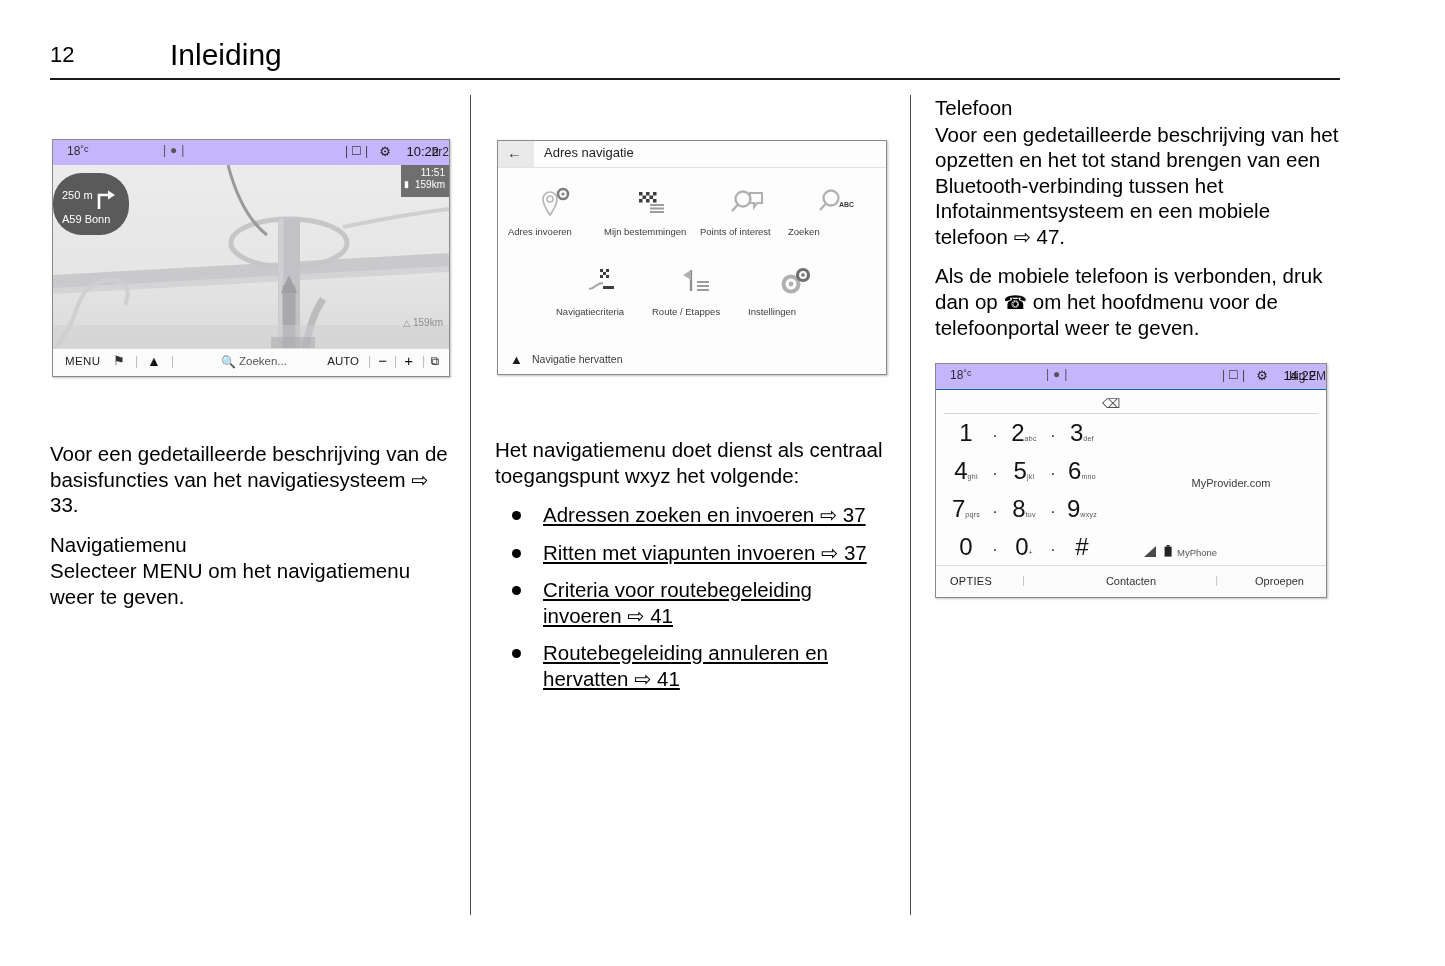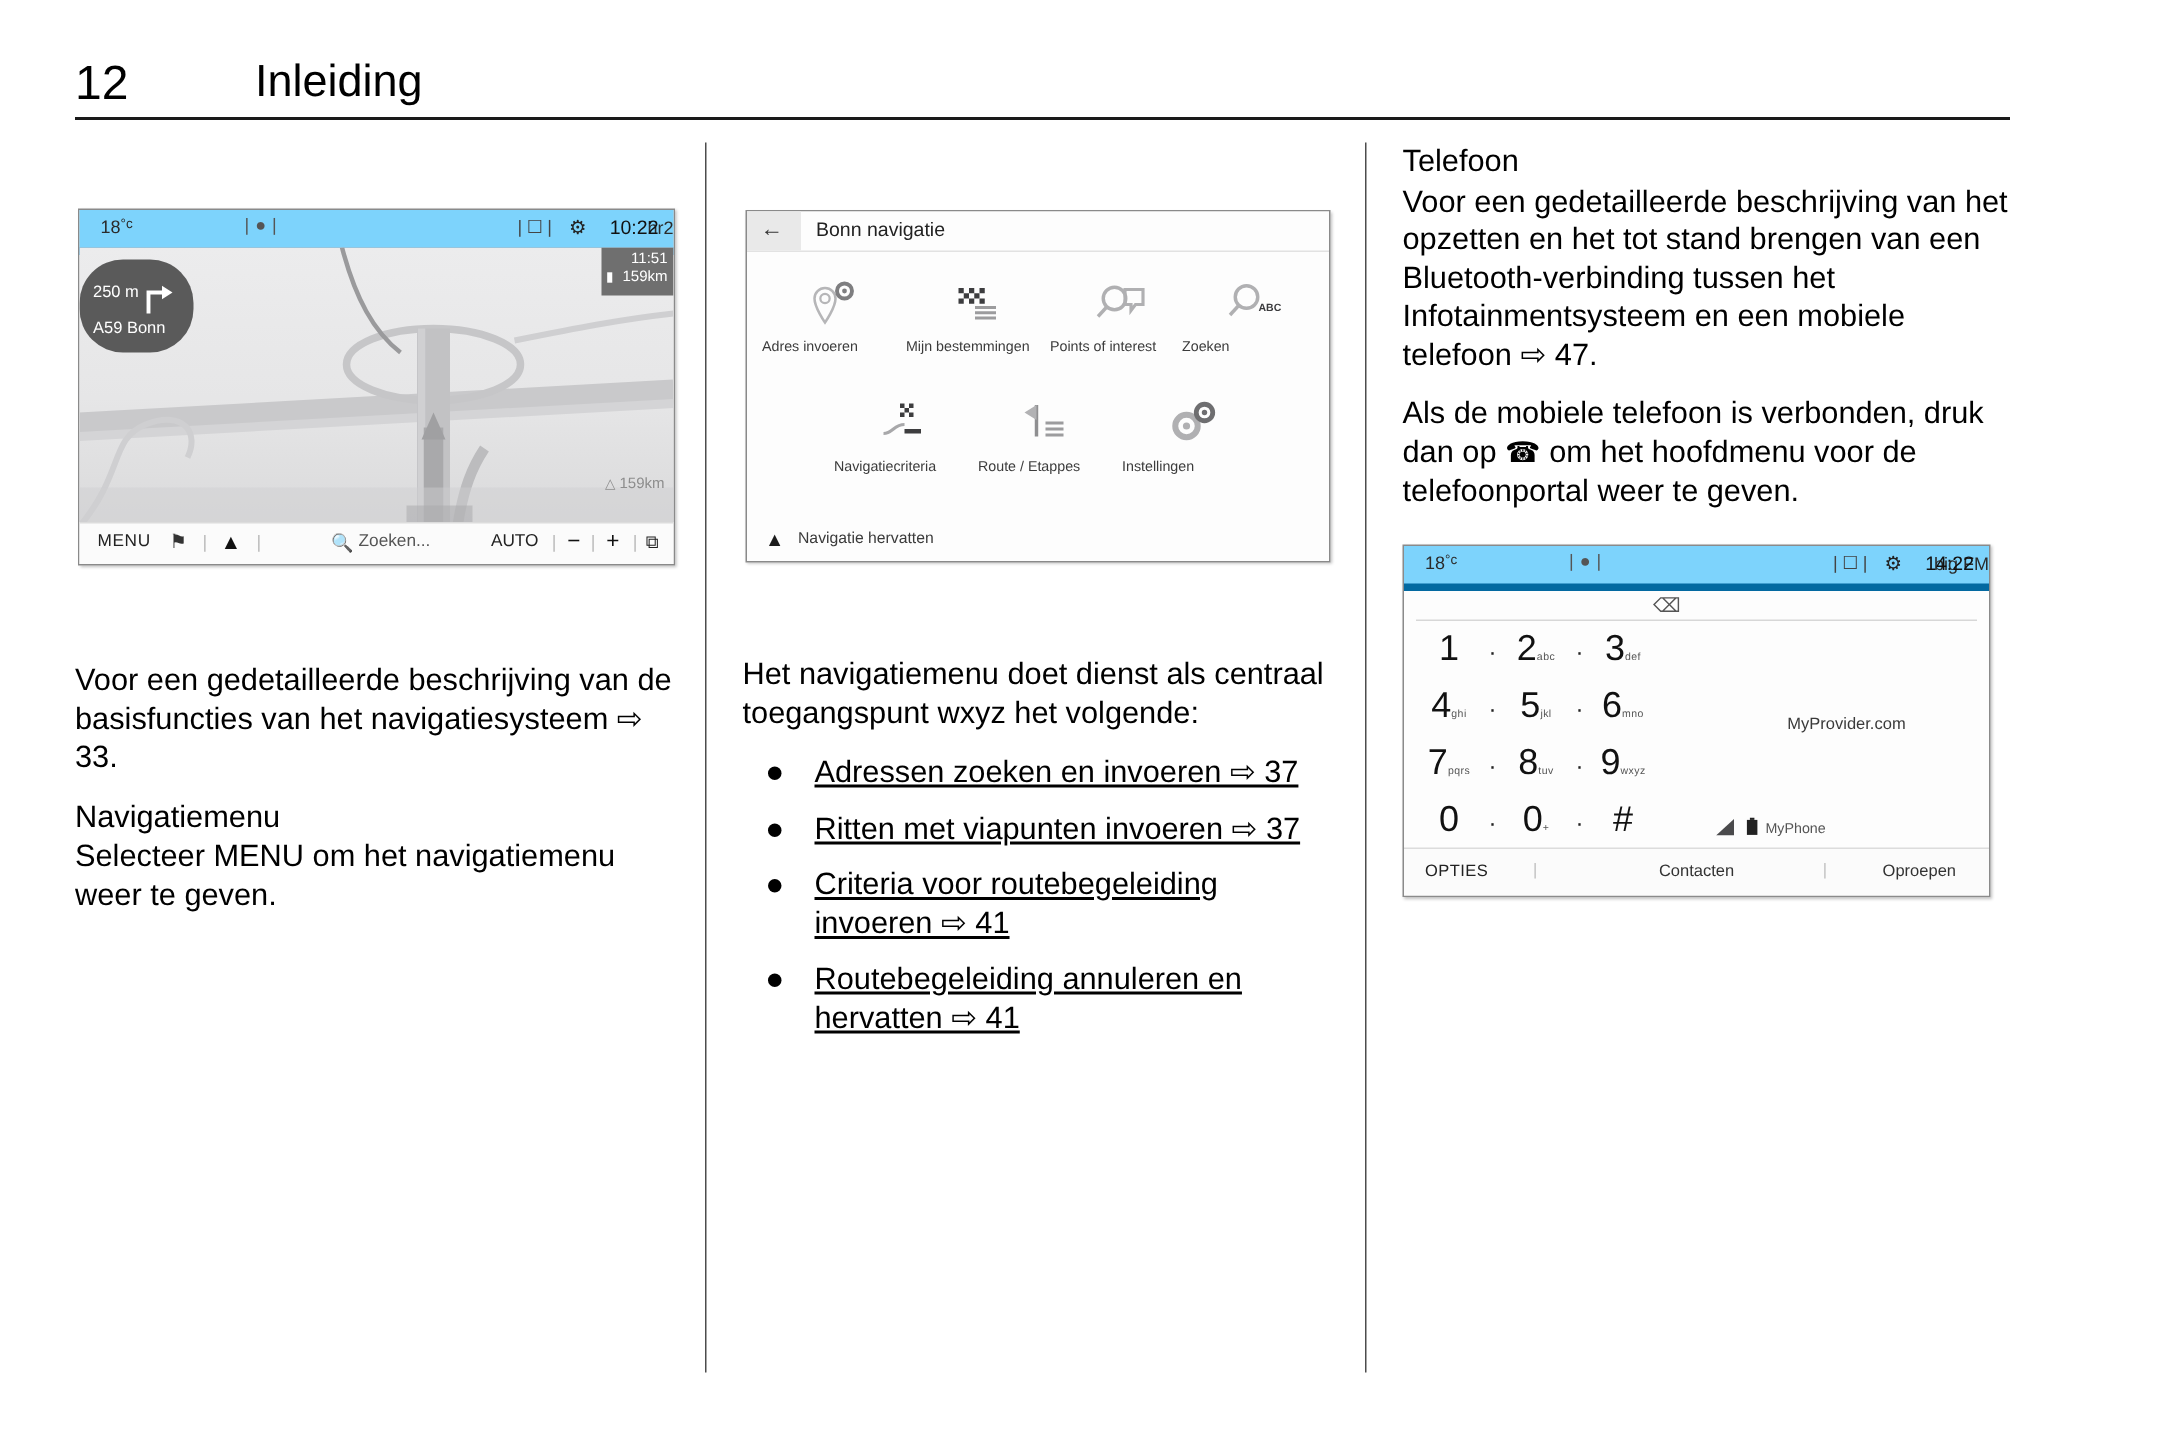--- a/index.html
+++ b/index.html
@@ -5,21 +5,21 @@
   html,body{margin:0;padding:0;}
   body{
     width:1445px;height:966px;background:#ffffff;
     font-family:"Liberation Sans", sans-serif;
     color:#000;-webkit-font-smoothing:antialiased;
   }
   .page{position:relative;width:1445px;height:966px;overflow:hidden;}
 
   
   .page-header{position:absolute;left:50px;top:38px;width:1290px;height:40px;}
-  .page-header .pnum{position:absolute;left:0;top:0;font-size:32px;line-height:34px;letter-spacing:0px;}
+  .page-header .pnum{position:absolute;left:0;top:0;font-size:22px;line-height:34px;letter-spacing:0px;}
   .page-header .ptitle{position:absolute;left:120px;top:0;font-size:30px;line-height:34px;}
   .header-rule{position:absolute;left:50px;top:78px;width:1290px;height:2px;background:#1a1a1a;}
 
   
   .col{position:absolute;top:95px;}
   .col-1{left:50px;width:400px;}
   .col-2{left:495px;width:400px;}
   .col-3{left:935px;width:405px;}
 
   .divider{position:absolute;top:95px;width:1px;height:820px;background:#4d4d4d;}
@@ -33,22 +33,22 @@
 
   ul.bullets{margin:4px 0 0 0;padding:0;list-style:none;text-decoration:underline;}
   ul.bullets li{position:relative;margin:0 0 12px 0;padding-left:48px;font-size:20.5px;line-height:25.5px;}
   ul.bullets li .dot{position:absolute;left:17px;top:9px;width:9px;height:9px;border-radius:50%;background:#000;}
 
   
   .screen{position:relative;background:#fff;border:1px solid #8a8a8a;box-sizing:border-box;
           box-shadow:1px 1px 2px rgba(0,0,0,.25);}
   .map-screen{width:398px;height:238px;margin:44px 0 0 2px;}
 
-  .sbar{position:absolute;left:0;top:0;right:0;height:25px;background:#7dd3fc;
-        border-bottom:5px solid #0369a1;text-decoration:underline;}
+  .sbar{position:absolute;left:0;top:0;right:0;height:25px;background:#c4b5fd;
+        border-bottom:1px solid #0369a1;text-decoration:underline;}
   .sbar .temp{position:absolute;left:14px;top:4px;font-size:12px;color:#2b2b2b;}
   .sbar .temp .deg{font-size:9px;vertical-align:top;}
   .sbar .pin-wrap{position:absolute;left:110px;top:3px;font-size:12px;color:#555;letter-spacing:4px;}
   .sbar .station{position:absolute;left:0;right:0;top:5px;text-align:right;font-size:12px;color:#2b2b2b;}
   .sbar .right-ic{position:absolute;right:78px;top:4px;font-size:12px;color:#444;letter-spacing:3px;}
   .sbar .gear{position:absolute;right:58px;top:4px;font-size:13px;color:#222;}
   .sbar .clock{position:absolute;right:10px;top:4px;font-size:13px;color:#111;}
 
   .map-body{position:absolute;left:0;top:25px;right:0;bottom:28px;overflow:hidden;
             background:linear-gradient(#ececed 0%,#e6e6e7 55%,#dadadb 100%);}
@@ -213,21 +213,21 @@
     <p class="body"><span>Selecteer </span><span>MENU</span><span> om het navigatiemenu weer te geven.</span></p>
   </div>
 
   <div class="col col-2">
 
     <div class="screen menu-screen">
       <div class="menu-top">
         <span class="backbtn">
             <span class="glyph">←</span>
           </span>
-        <span class="mtitle">Bonn navigatie</span>
+        <span class="mtitle">Adres navigatie</span>
       </div>
 
       <div class="grid">
 
         <div class="tile" style="left:10px;top:14px">
           <div class="ic">
             <svg width="34" height="32" viewBox="0 0 34 32">
                 <path d="M11 29 C11 29 4 19 4 13 A7 7 0 0 1 18 13 C18 19 11 29 11 29Z" fill="none" stroke="#b6b6b8" stroke-width="1.7"></path>
                 <circle cx="11" cy="13" r="3.1" fill="none" stroke="#b6b6b8" stroke-width="1.5"></circle>
                 <circle cx="24" cy="8" r="5" fill="none" stroke="#7e7e80" stroke-width="2.6"></circle>

